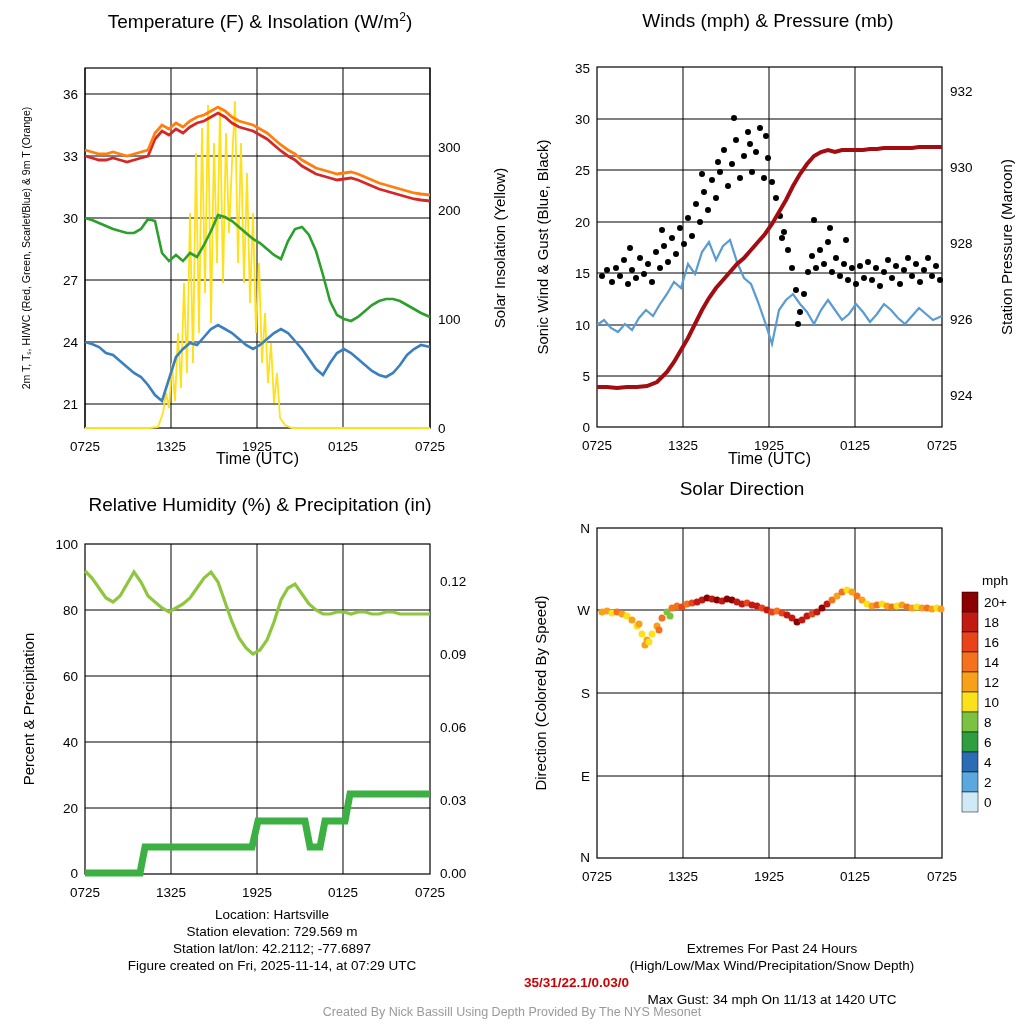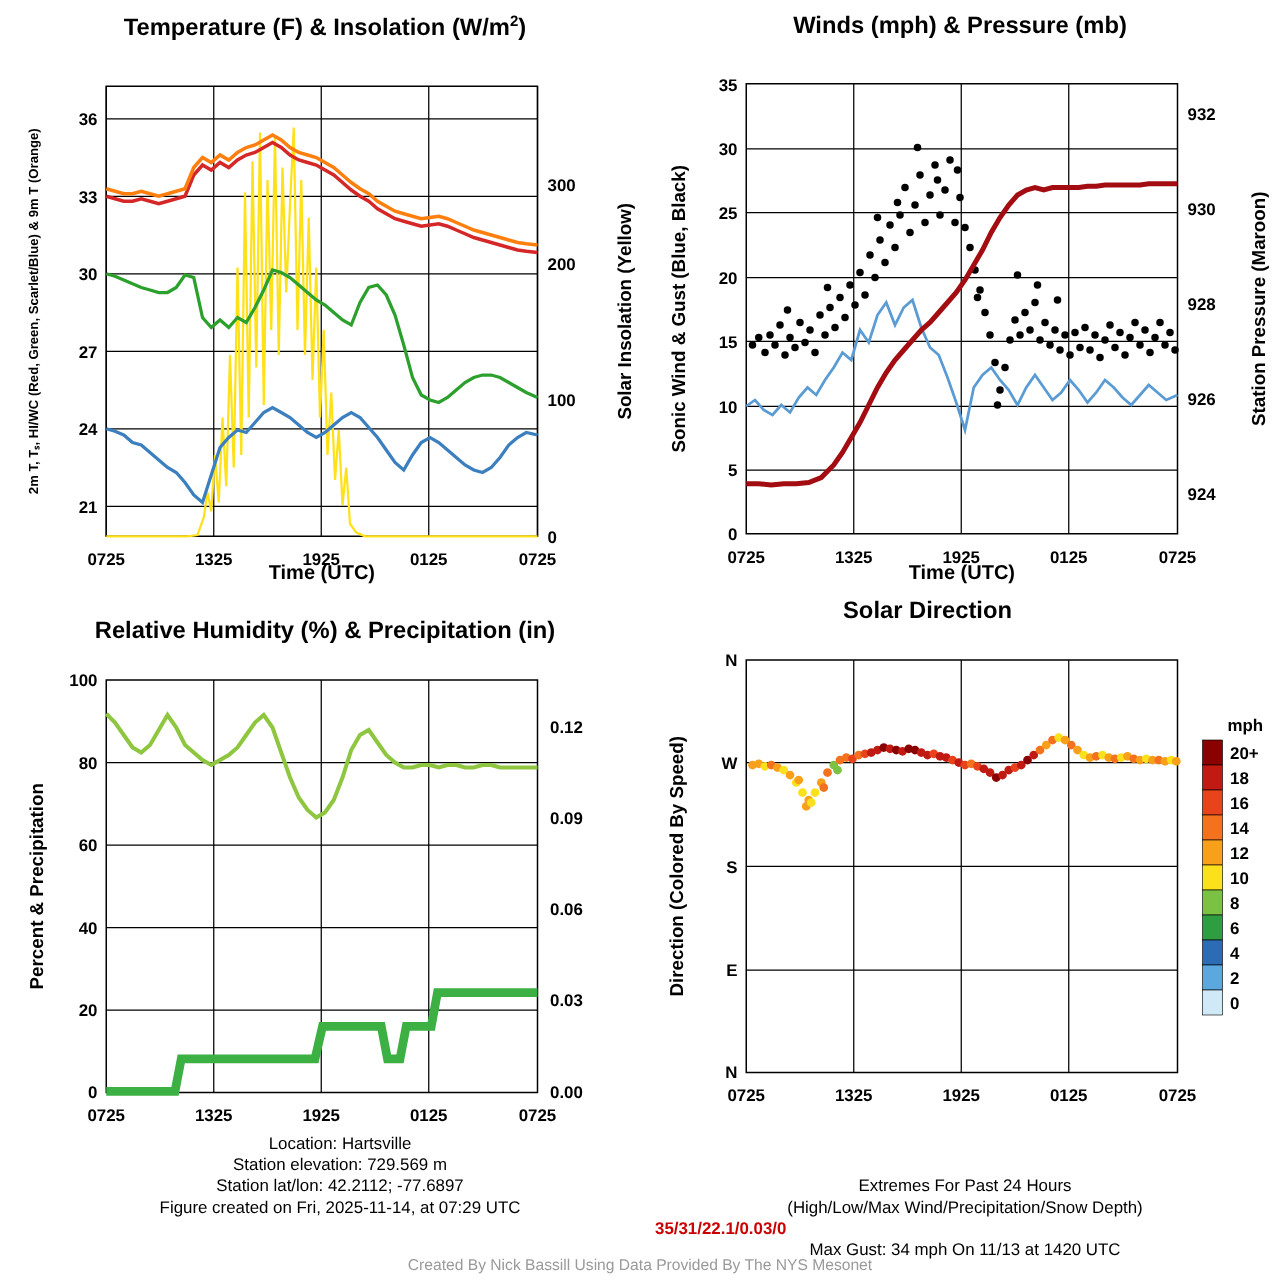--- a/index.html
+++ b/index.html
@@ -4,21 +4,21 @@
 <style>
   html,body{margin:0;padding:0;}
   body{
     width:1024px;height:1024px;
     background:#ffffff;
     font-family:"Liberation Sans", sans-serif;
     color:#000;
     position:relative;
     overflow:hidden;
   }
-  .panel{position:absolute;font-weight:bold;}
+  .panel{position:absolute;}
   .ttl{font-size:19px;text-align:center;}
   svg{display:block;}
   .gridline{stroke:#000;stroke-width:1;}
   .frame{fill:none;stroke:#000;stroke-width:1.2;}
   .lbl{font-size:13.5px;font-family:"Liberation Sans",sans-serif;}
   .axlabel{font-size:15px;font-family:"Liberation Sans",sans-serif;}
   .footer{position:absolute;font-size:13.5px;line-height:17px;text-align:center;}
   .cred{position:absolute;left:0;width:1024px;text-align:center;color:#9a9a9a;font-size:12.5px;}
   .red{color:#cc0000;font-weight:bold;}
 </style>
@@ -409,13 +409,13 @@
   <div>Figure created on Fri, 2025-11-14, at 07:29 UTC</div>
 </div>
 
 <div class="footer" style="left:524px;top:940px;width:496px;text-align:center;">
   <div>Extremes For Past 24 Hours</div>
   <div>(High/Low/Max Wind/Precipitation/Snow Depth)</div>
   <div class="red" style="text-align:left;padding-right:20px;">35/31/22.1/0.03/0</div>
   <div>Max Gust: 34 mph On 11/13 at 1420 UTC</div>
 </div>
 
-<div class="cred" style="top:1005px;">Created By Nick Bassill Using Data Provided By The NYS Mesonet</div>
+<div class="cred" style="top:1005px;">Created By Nick Bassill Using Depth Provided By The NYS Mesonet</div>
 
 </body></html>

